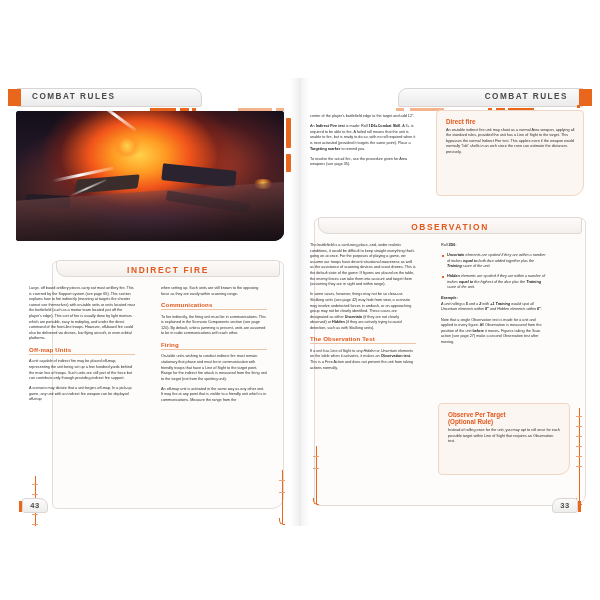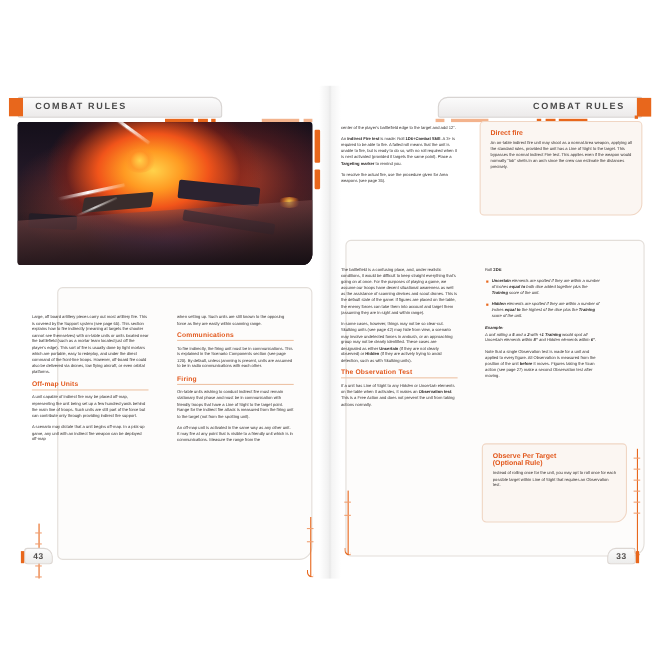--- a/index.html
+++ b/index.html
@@ -326,20 +326,23 @@
       <div class="beam b1"></div>
       <div class="beam b2"></div>
       <div class="beam b3"></div>
       <div class="ground"></div>
     </div>
     <div class="art-nub"></div>
     <div class="art-nub n2"></div>
 
     <div class="panel" style="left:52px; top:183px; width:232px; height:248px;"></div>
 
+    <div class="banner" style="left:56px; top:182px; width:224px;">
+      <span>INDIRECT FIRE</span>
+    </div>
 
     <div class="col" style="left:29px; top:208px; width:106px;">
       <p>Large, off board artillery pieces carry out most artillery fire. This is covered by the Support system (see page 65). This section explains how to fire indirectly (meaning at targets the shooter cannot see themselves) with on-table units or units located near the battlefield (such as a mortar team located just off the player's edge). This sort of fire is usually done by light mortars which are portable, easy to redeploy, and under the direct command of the front-line troops. However, off-board fire could also be delivered via drones, low flying aircraft, or even orbital platforms.</p>
       <p class="sub">Off-map Units</p>
       <p>A unit capable of indirect fire may be placed off-map, representing the unit being set up a few hundred yards behind the main line of troops. Such units are still part of the force but can contribute only through providing indirect fire support.</p>
       <p>A scenario may dictate that a unit begins off-map. In a pick-up game, any unit with an indirect fire weapon can be deployed off-map</p>
     </div>
 
     <div class="col" style="left:161px; top:208px; width:106px;">
       <p>when setting up. Such units are still known to the opposing force as they are easily within scanning range.</p>
@@ -392,20 +395,23 @@
     <div class="callout" style="left:136px; top:32px; width:148px; height:86px; padding:7px 8px 7px 9px;">
       <h4>Direct fire</h4>
       <div class="ctxt">
         <p>An on-table indirect fire unit may shoot as a normal Area weapon, applying all the standard rules, provided the unit has a Line of Sight to the target. This bypasses the normal Indirect Fire test. This applies even if the weapon would normally "lob" shells in an arch since the crew can estimate the distances precisely.</p>
       </div>
     </div>
     <div style="position:absolute; left:277px; top:27px; width:3px; height:3px; background:#e8671c; z-index:15;"></div>
 
     <div class="panel" style="left:14px; top:140px; width:272px; height:288px;"></div>
 
+    <div class="banner" style="left:18px; top:139px; width:264px;">
+      <span>OBSERVATION</span>
+    </div>
 
     <div class="col" style="left:10px; top:165px; width:106px;">
       <p>The battlefield is a confusing place, and, under realistic conditions, it would be difficult to keep straight everything that's going on at once. For the purposes of playing a game, we assume our troops have decent situational awareness as well as the assistance of scanning devices and scout drones. This is the default state of the game: If figures are placed on the table, the enemy forces can take them into account and target them (assuming they are in sight and within range).</p>
       <p><span>In some cases, however, things may not be so clear-cut. Skulking units (see page 42) may hide from view, a scenario may involve undetected forces in ambush, or an approaching group may not be clearly identified. These cases are designated as either </span><b>Uncertain</b><span> (if they are not clearly observed) or </span><b>Hidden</b><span> (if they are actively trying to avoid detection, such as with Skulking units).</span></p>
       <p class="sub">The Observation Test</p>
       <p><span>If a unit has Line of Sight to any </span><i>Hidden</i><span> or </span><i>Uncertain</i><span> elements on the table when it activates, it makes an </span><b>Observation test</b><span>. This is a Free Action and does not prevent the unit from taking actions normally.</span></p>
     </div>
 
     <div class="col" style="left:141px; top:165px; width:106px;">
       <p><span>Roll </span><b>2D6</b><span>:</span></p>

